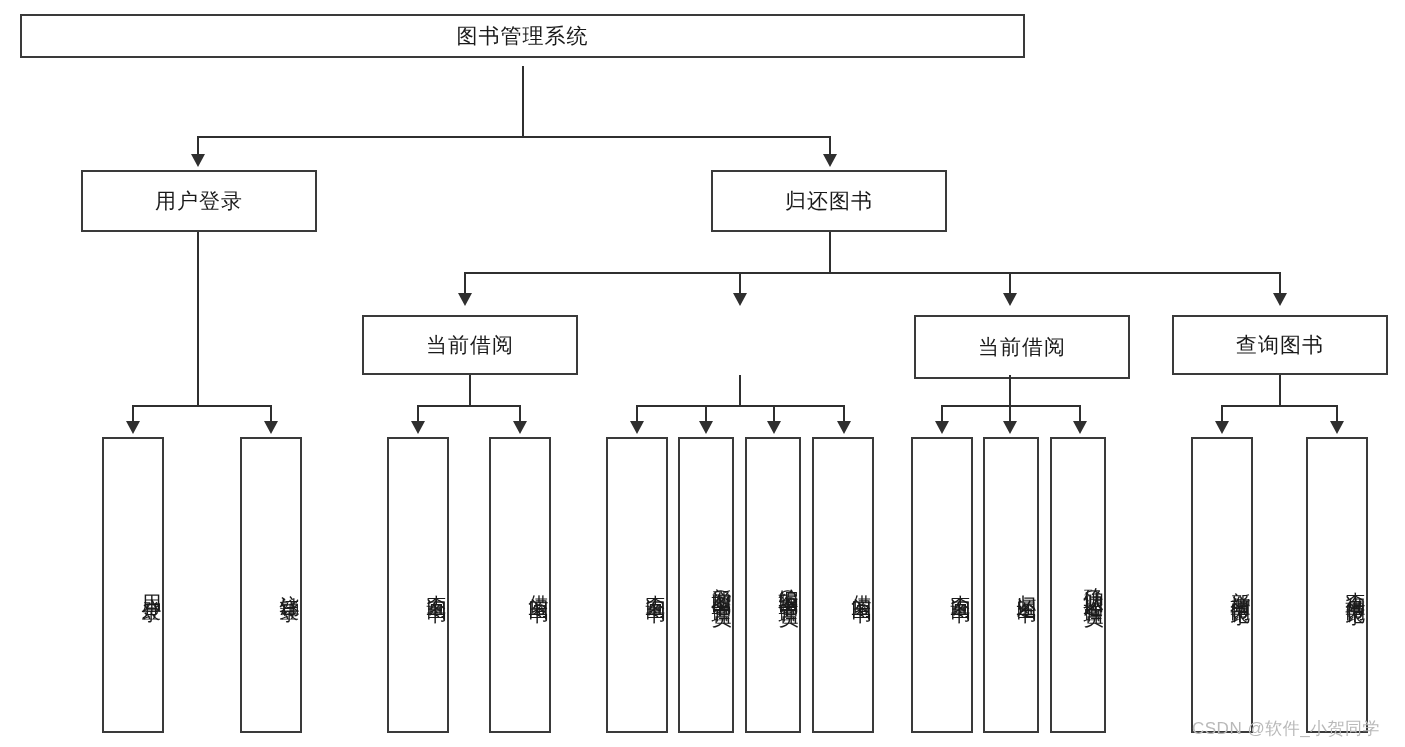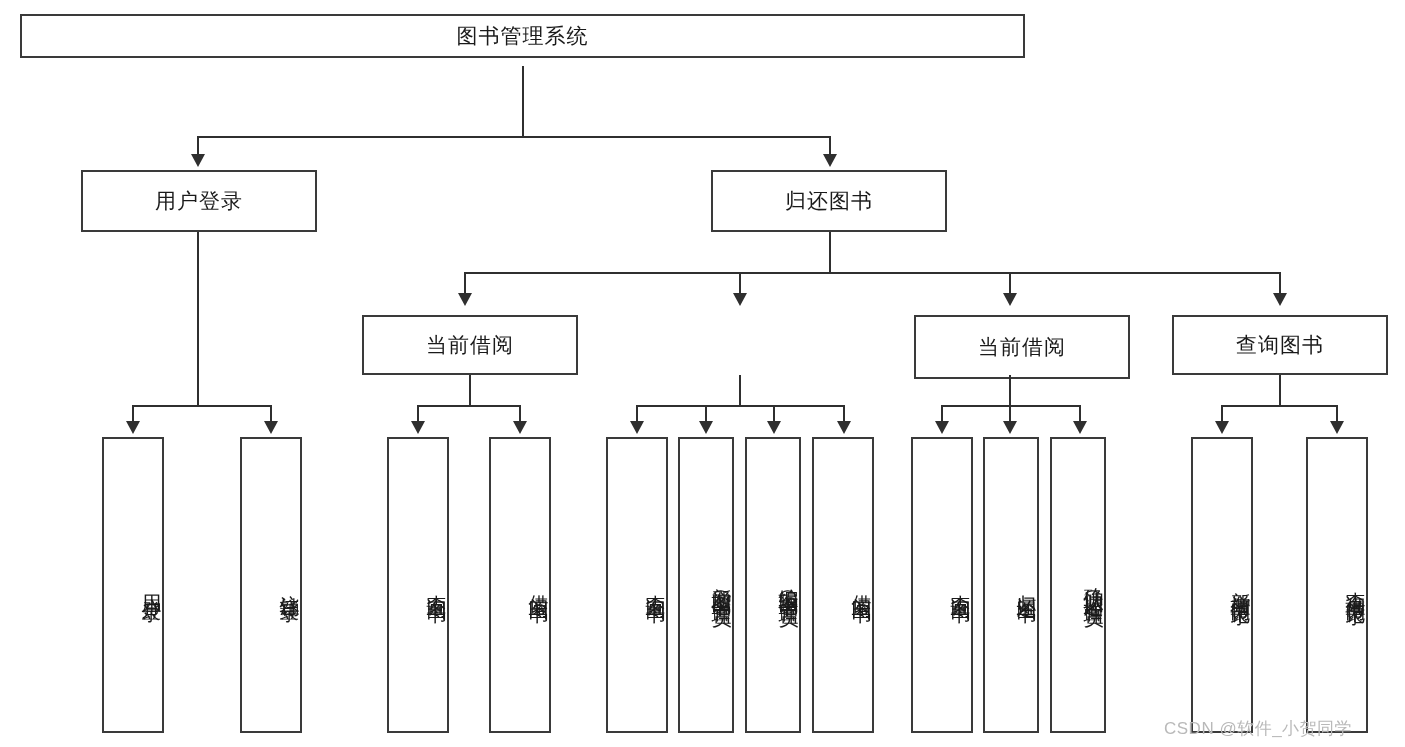--- a/index.html
+++ b/index.html
@@ -188,15 +188,15 @@
     <span class="lbl">确认归还（管理员）</span>
   </div>
 
   <div class="node v" style="left:1191px;top:437px;width:62px;height:296px;">
     <span class="lbl">新增借阅记录</span>
   </div>
   <div class="node v" style="left:1306px;top:437px;width:62px;height:296px;">
     <span class="lbl">查询借阅记录</span>
   </div>
 
-  <div id="watermark" style="left:1164px;top:717px;">CSDN @软件_小贺同学</div>
+  <div id="watermark" style="left:1192px;top:717px;">CSDN @软件_小贺同学</div>
 
 </div>
 
 </body></html>

